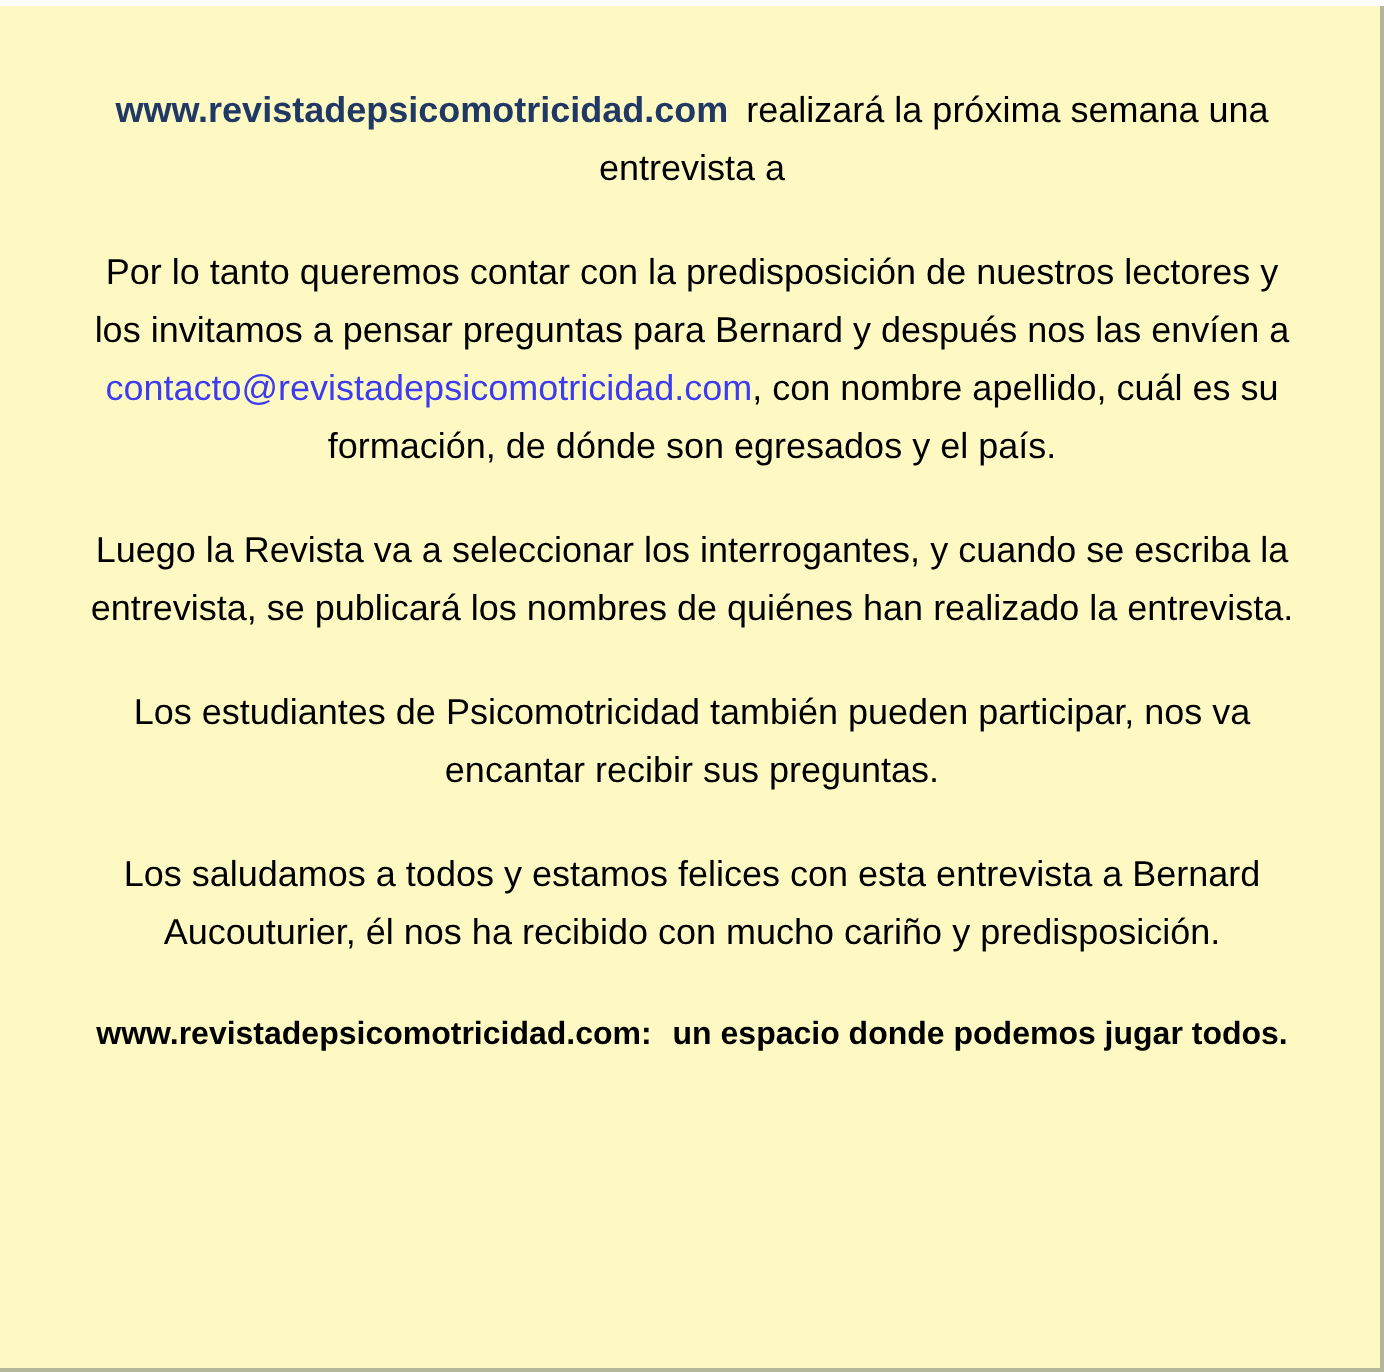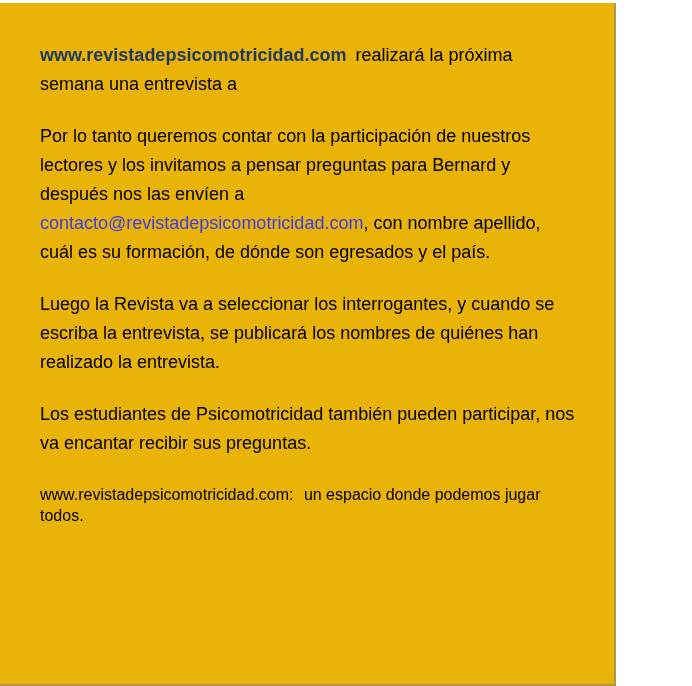--- a/index.html
+++ b/index.html
@@ -2,29 +2,29 @@
 <html><head>
 <meta charset="utf-8">
 <style>
   html, body {
     margin: 0;
     padding: 0;
     background: #ffffff;
   }
   .card {
     position: relative;
-    width: 616px;
+    width: 692px;
     height: 686px;
     box-sizing: border-box;
-    background: #eab308;
+    background: #fef9c3;
     border-top: 3px solid #fdfdfd;
     box-shadow: inset -2px -2px 0 rgba(120,130,120,0.55);
     font-family: "Liberation Sans", sans-serif;
     color: #000000;
-    text-align: left;
+    text-align: center;
     padding: 38px 40px 0 40px;
     overflow: hidden;
   }
   .intro {
     font-size: 18px;
     line-height: 29px;
     margin: 0 0 0 0;
   }
   .site-url {
     color: #1f3864;
@@ -46,47 +46,48 @@
   .para {
     font-size: 18px;
     line-height: 29px;
     margin: 23px 0 0 0;
   }
   a.email-link {
     color: #3b3bf0;
   }
   .footer {
     font-size: 16px;
-    font-weight: normal;
+    font-weight: bold;
     margin: 26px 0 11px 0;
     line-height: 21px;
   }
   .footer .footer-url {
     margin-right: 6px;
   }
 </style>
 </head>
 <body>
 
 <div class="card">
 
   <p class="intro">
     <span class="site-url">www.revistadepsicomotricidad.com</span>
     <span>realizará la próxima semana una entrevista a</span>
   </p>
 
 
 
   <p class="para">
-    <span>Por lo tanto queremos contar con la participación de nuestros lectores y los invitamos a pensar preguntas para Bernard y después nos las envíen a </span><a class="email-link">contacto@revistadepsicomotricidad.com</a><span>, con nombre apellido, cuál es su formación, de dónde son egresados y el país.</span>
+    <span>Por lo tanto queremos contar con la predisposición de nuestros lectores y los invitamos a pensar preguntas para Bernard y después nos las envíen a </span><a class="email-link">contacto@revistadepsicomotricidad.com</a><span>, con nombre apellido, cuál es su formación, de dónde son egresados y el país.</span>
   </p>
 
   <p class="para">Luego la Revista va a seleccionar los interrogantes, y cuando se escriba la entrevista, se publicará los nombres de quiénes han realizado la entrevista.</p>
 
   <p class="para">Los estudiantes de Psicomotricidad también pueden participar, nos va encantar recibir sus preguntas.</p>
 
+  <p class="para">Los saludamos a todos y estamos felices con esta entrevista a Bernard Aucouturier, él nos ha recibido con mucho cariño y predisposición.</p>
 
   <p class="footer">
     <span class="footer-url">www.revistadepsicomotricidad.com:</span>
     <span>un espacio donde podemos jugar todos.</span>
   </p>
 
 </div>
 
 </body></html>

